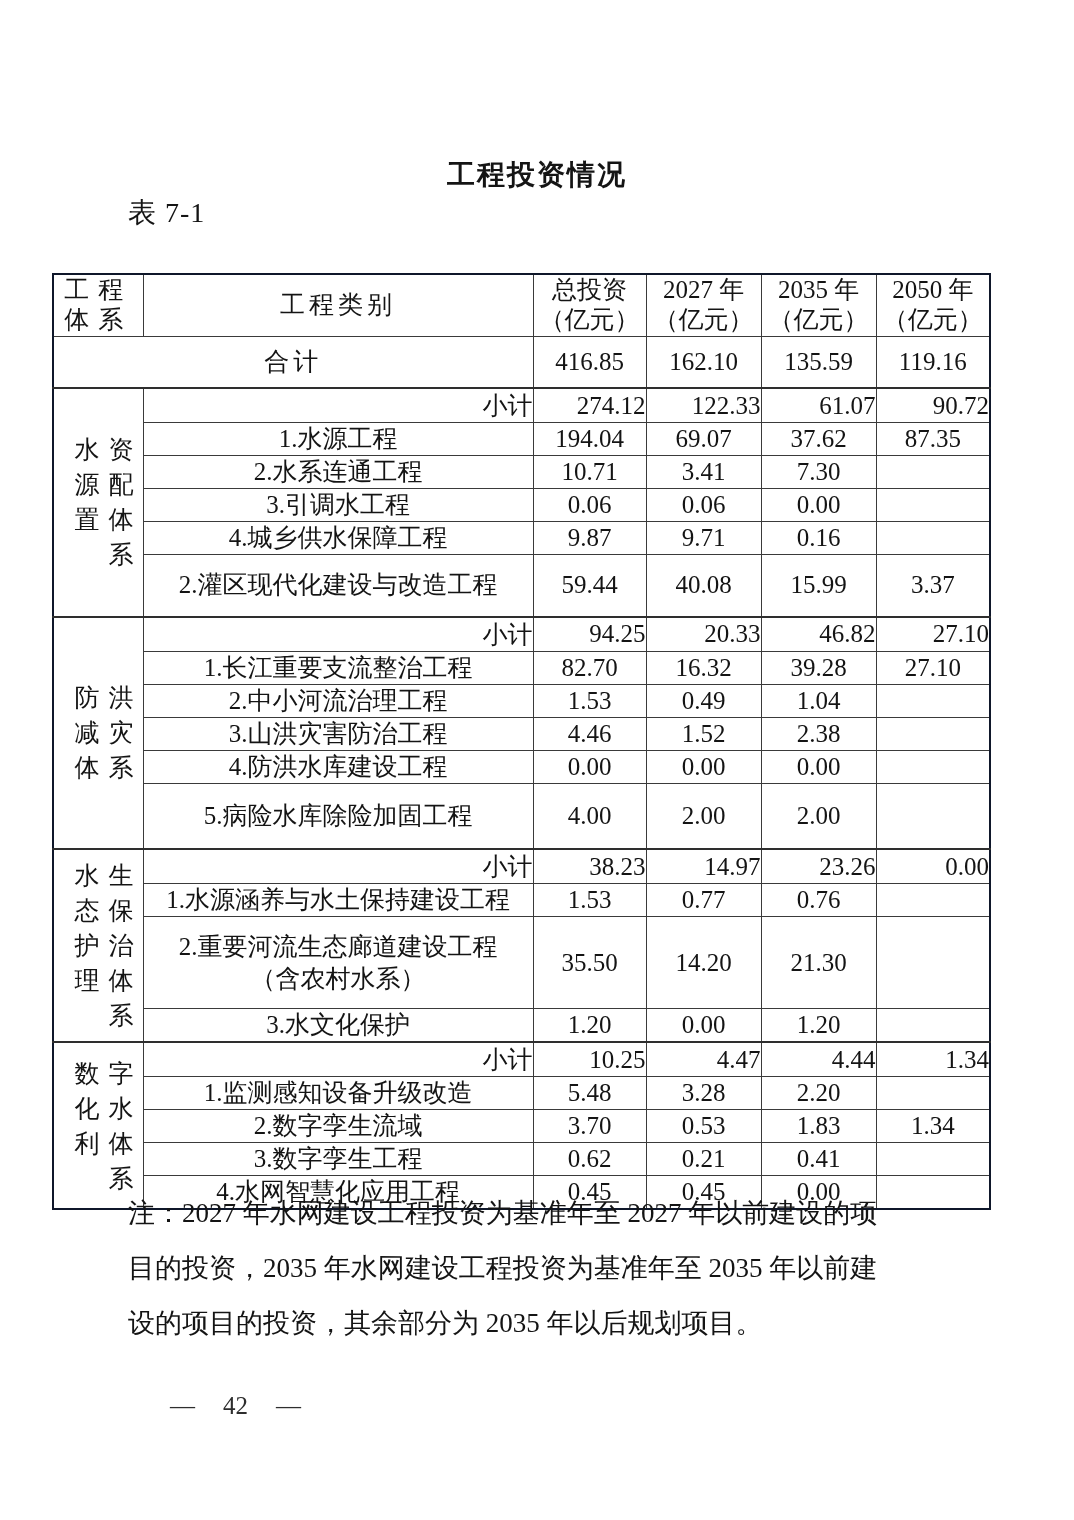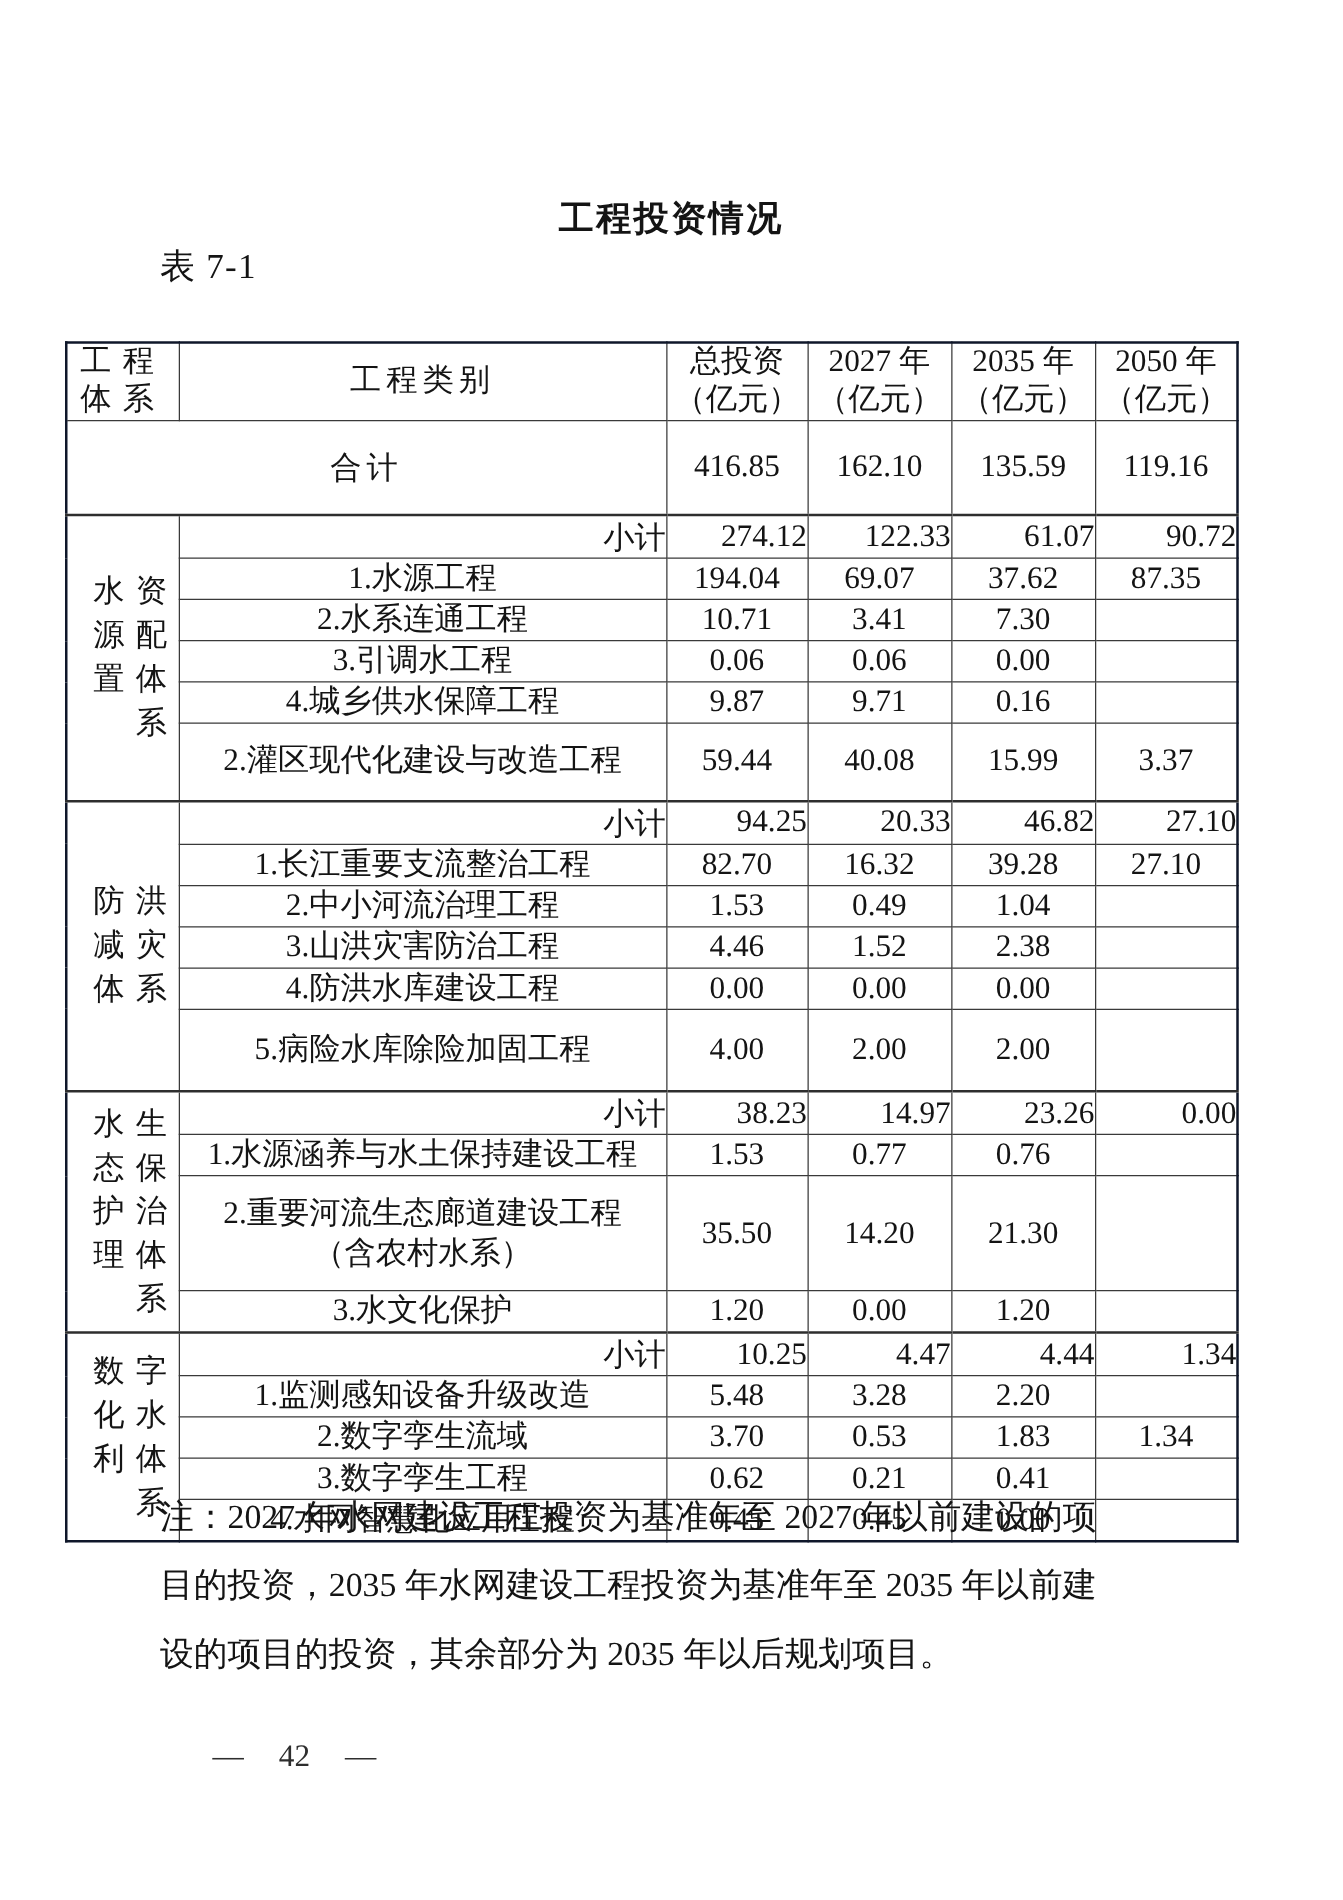--- a/index.html
+++ b/index.html
@@ -22,21 +22,21 @@
     border:2px solid #0f172a;
     margin-top:17px;
   }
   table.inv td,table.inv th{
     border:1px solid #3a3a3a;padding:0;font-weight:normal;
     font-size:25px;text-align:center;vertical-align:middle;
     overflow:hidden;
   }
   tr.sec-start td{border-top:2px solid #2e2e2e;text-align:right;}
   tr.h-head{height:62px;}
-  tr.h-total{height:76px;}
+  tr.h-total{height:52px;}
   tr.h-norm{height:32px;}
   tr.h-tall{height:62px;}
   tr.h-tall2{height:66px;border-radius:15px;}
   tr.h-xtall{height:92px;}
   .pre{white-space:pre-line;}
   th.hd{line-height:30px;}
   th.hd-sys{letter-spacing:9px;line-height:30px;}
   th.hd-cat{letter-spacing:4px;}
   td.sys{letter-spacing:9px;line-height:35px;font-size:25px;}
   td.label{text-align:left;padding-left:13px;line-height:32px;}

